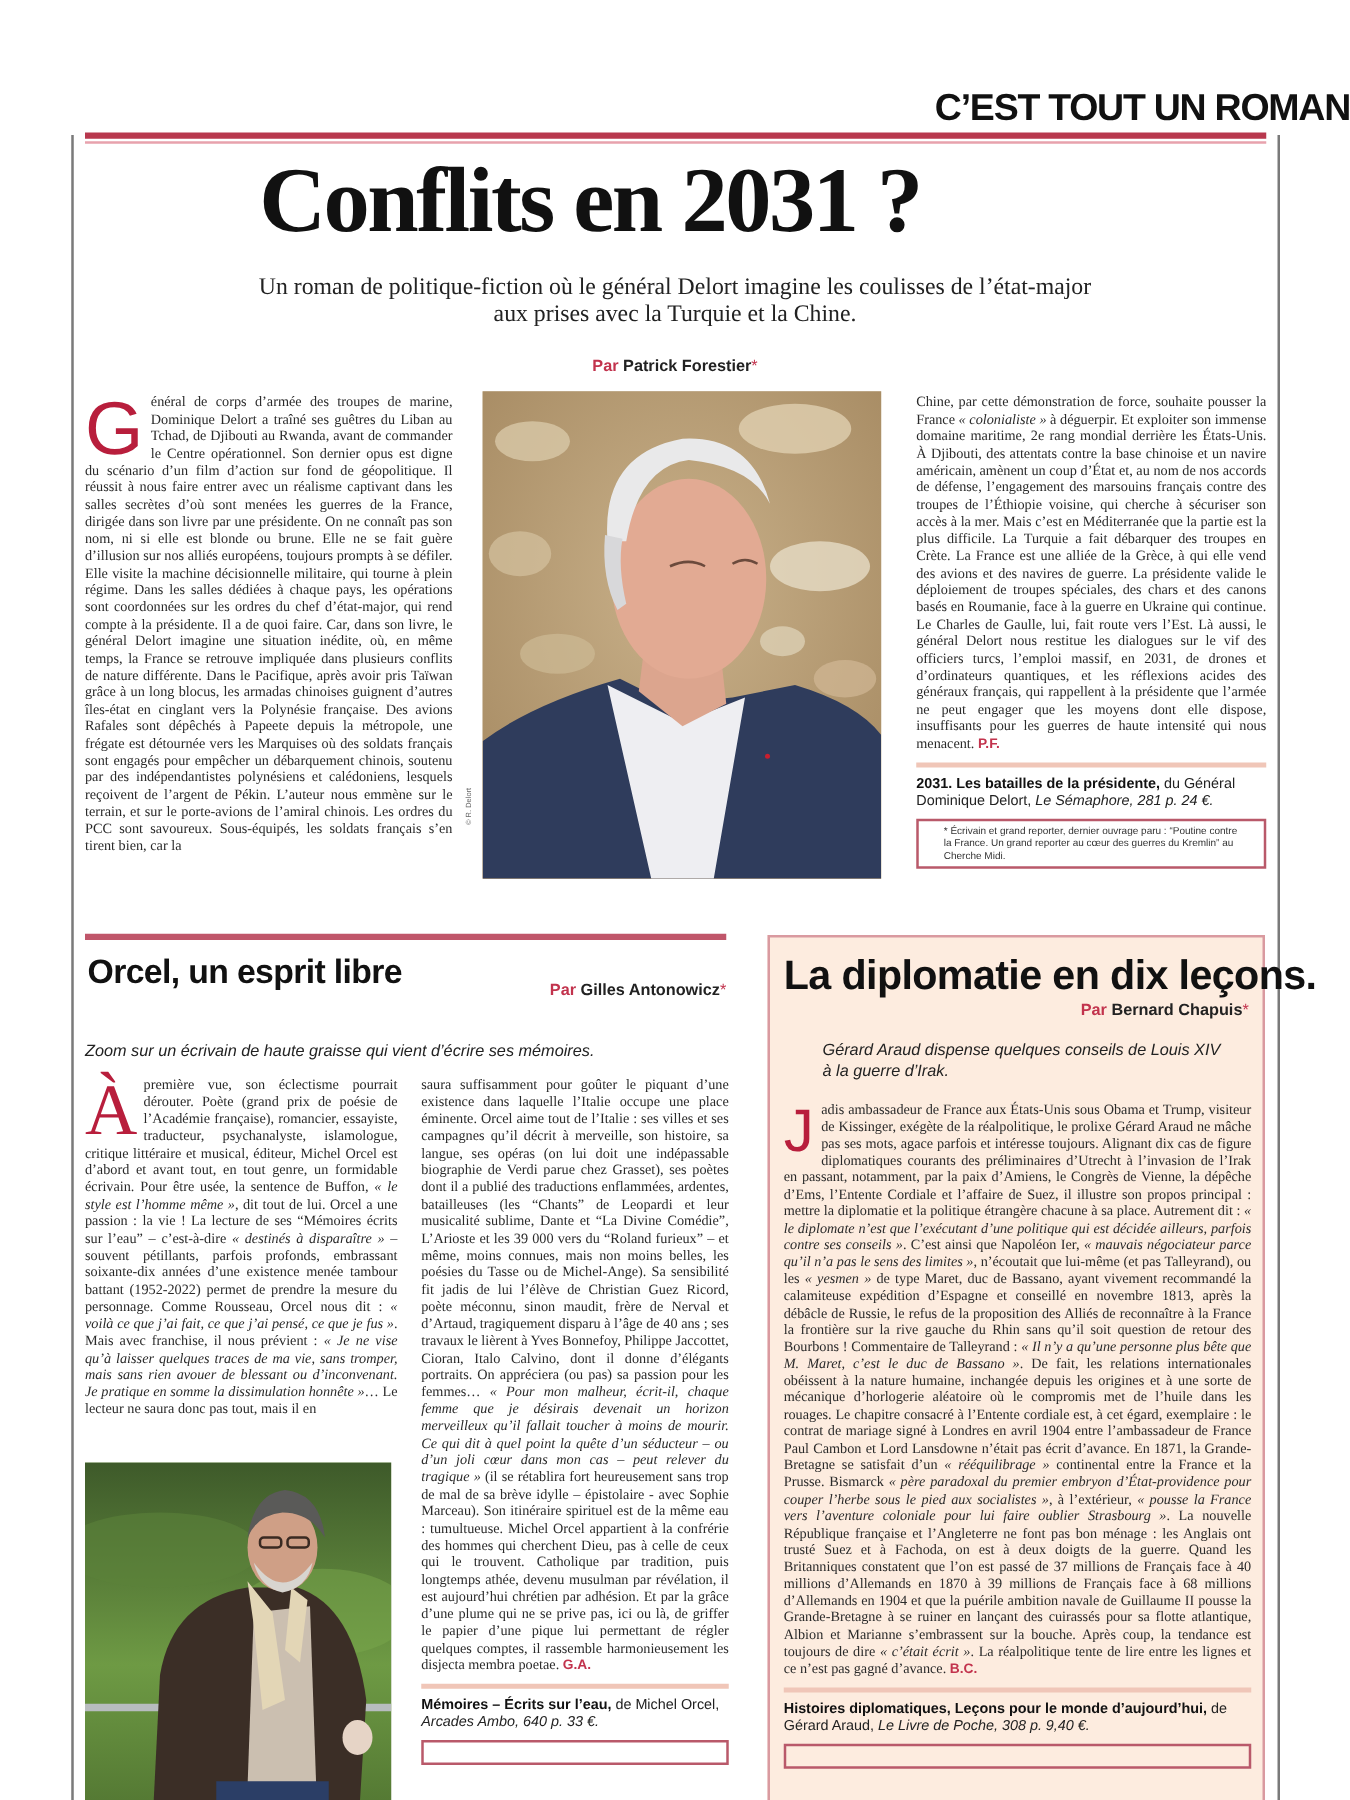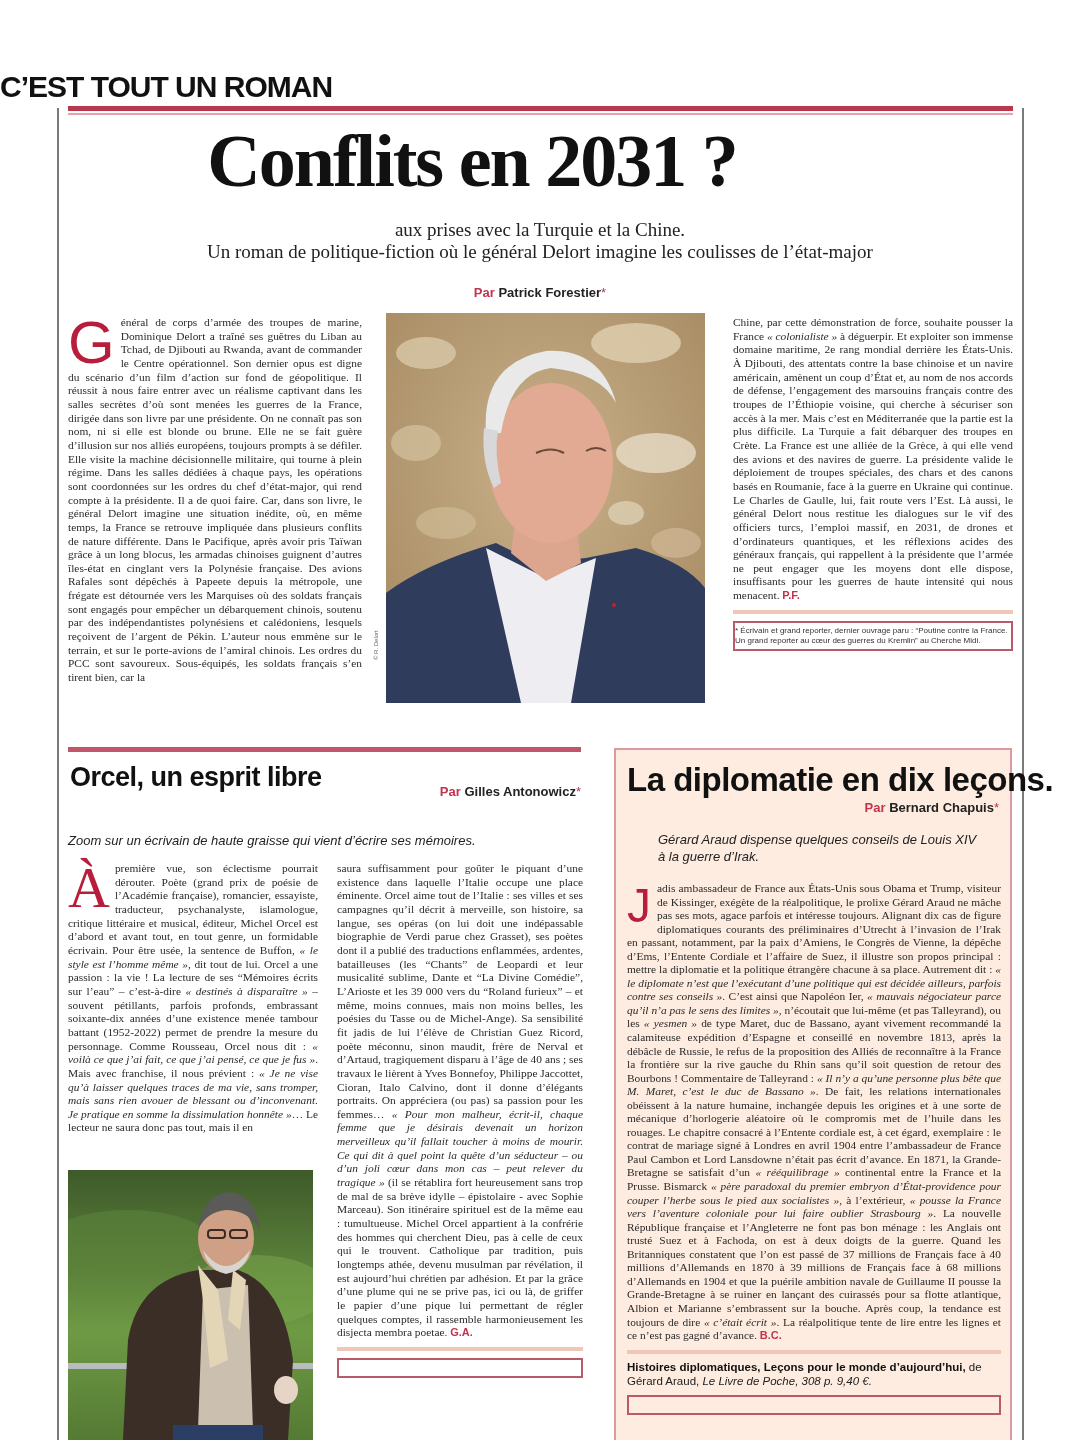--- a/index.html
+++ b/index.html
@@ -2,21 +2,21 @@
 <html><head>
 <meta charset="utf-8">
 <style>
   * { box-sizing: border-box; margin: 0; padding: 0; }
   html, body { width: 1080px; height: 1440px; background: #ffffff; overflow: hidden; }
   body { position: relative; font-family: "Liberation Serif", serif; color: #1a1a1a; }
 
   .page-frame-left { position: absolute; left: 57px; top: 108px; width: 2px; height: 1332px; background: #7a7a7a; }
   .page-frame-right { position: absolute; left: 1022px; top: 108px; width: 2px; height: 1332px; background: #7a7a7a; }
 
-  .rubric { position: absolute; left: 0; width: 1080px; top: 70px; text-align: left;
+  .rubric { position: absolute; left: 0; width: 1080px; top: 70px; text-align: right;
     font-family: "Liberation Sans", sans-serif; font-weight: bold; font-size: 30px; letter-spacing: -1px; color: #111; }
   .rubric-rule { position: absolute; left: 68px; width: 945px; top: 106px; height: 9px; }
   .rubric-rule .thick { height: 5px; background: #b8384e; }
   .rubric-rule .thin { height: 2px; margin-top: 2px; background: #e8a2ad; }
 
   .headline { position: absolute; left: 0; width: 944px; top: 116px; text-align: center;
     font-family: "Liberation Serif", serif; font-size: 74px; letter-spacing: -2px; color: #111; line-height: 90px; }
   .deck { position: absolute; left: 150px; width: 780px; top: 219px; text-align: center;
     font-size: 19px; line-height: 22px; color: #222; }
   .byline-main { position: absolute; left: 0; width: 1080px; top: 285px; text-align: center;
@@ -34,21 +34,21 @@
 
   .photo1 { position: absolute; left: 386px; top: 313px; width: 319px; height: 390px; overflow: hidden; background: #b79f79; }
   .photo-credit { position: absolute; left: 373px; top: 660px; font-family: "Liberation Sans", sans-serif; font-size: 6px; color: #666;
     transform: rotate(-90deg); transform-origin: left top; white-space: nowrap; }
 
   .sig { font-family: "Liberation Sans", sans-serif; font-weight: bold; color: #c2334d; font-size: 11px; }
   .book-rule { height: 4px; background: #f0c6b8; margin: 7px 0 6px 0; }
   .book-info { font-family: "Liberation Sans", sans-serif; font-size: 11.5px; line-height: 14px; text-align: left; color: #222; }
   .book-info b { font-weight: bold; color: #111; }
   .book-info i { font-style: italic; }
-  .footnote-box { border: 2px solid #b9596a; margin-top: 7px; padding: 3px 0; font-family: "Liberation Sans", sans-serif;
+  .footnote-box { border: 2px solid #b9596a; margin-top: 7px; padding: 3px 20px; font-family: "Liberation Sans", sans-serif;
     font-size: 8px; line-height: 10px; color: #333; text-align: left; }
 
   .sec2-rule { position: absolute; left: 68px; top: 747px; width: 513px; height: 5px; background: #c0566a; }
   .sec2-title { position: absolute; left: 70px; top: 762px; font-family: "Liberation Sans", sans-serif; font-weight: bold; font-size: 27px; color: #111; letter-spacing: -0.5px; }
   .sec2-byline { position: absolute; left: 68px; width: 513px; top: 784px; text-align: right; font-family: "Liberation Sans", sans-serif; font-weight: bold; font-size: 13px; color: #222; }
   .sec2-deck { position: absolute; left: 68px; width: 513px; top: 833px; font-family: "Liberation Sans", sans-serif; font-style: italic; font-size: 13px; color: #222; }
   .col-o1 { left: 68px; top: 862px; width: 250px; }
   .col-o2 { left: 337px; top: 862px; width: 246px; }
   .photo2 { position: absolute; left: 68px; top: 1170px; width: 245px; height: 270px; overflow: hidden; background: #5d7d3c; }
 
@@ -65,22 +65,22 @@
 <div class="page-frame-left"></div>
 <div class="page-frame-right"></div>
 
 <div class="rubric">C’EST TOUT UN ROMAN</div>
 <div class="rubric-rule">
   <div class="thick"></div>
   <div class="thin"></div>
 </div>
 <h1 class="headline">Conflits en 2031 ?</h1>
 <div class="deck">
+  <div>Un roman de politique-fiction où le général Delort imagine les coulisses de l’état-major</div>
   <div>aux prises avec la Turquie et la Chine.</div>
-  <div>Un roman de politique-fiction où le général Delort imagine les coulisses de l’état-major</div>
 </div>
 <div class="byline-main">
   <span class="par">Par</span>
   <span>Patrick Forestier</span><span class="star">*</span>
 </div>
 
 <div class="col col1">
   <span class="dropcap">G</span>
   <span>énéral de corps d’armée des troupes de marine, Dominique Delort a traîné ses guêtres du Liban au Tchad, de Djibouti au Rwanda, avant de commander le Centre opérationnel. Son dernier opus est digne du scénario d’un film d’action sur fond de géopolitique. Il réussit à nous faire entrer avec un réalisme captivant dans les salles secrètes d’où sont menées les guerres de la France, dirigée dans son livre par une présidente. On ne connaît pas son nom, ni si elle est blonde ou brune. Elle ne se fait guère d’illusion sur nos alliés européens, toujours prompts à se défiler. Elle visite la machine décisionnelle militaire, qui tourne à plein régime. Dans les salles dédiées à chaque pays, les opérations sont coordonnées sur les ordres du chef d’état-major, qui rend compte à la présidente. Il a de quoi faire. Car, dans son livre, le général Delort imagine une situation inédite, où, en même temps, la France se retrouve impliquée dans plusieurs conflits de nature différente. Dans le Pacifique, après avoir pris Taïwan grâce à un long blocus, les armadas chinoises guignent d’autres îles-état en cinglant vers la Polynésie française. Des avions Rafales sont dépêchés à Papeete depuis la métropole, une frégate est détournée vers les Marquises où des soldats français sont engagés pour empêcher un débarquement chinois, soutenu par des indépendantistes polynésiens et calédoniens, lesquels reçoivent de l’argent de Pékin. L’auteur nous emmène sur le terrain, et sur le porte-avions de l’amiral chinois. Les ordres du PCC sont savoureux. Sous-équipés, les soldats français s’en tirent bien, car la</span>
 </div>
@@ -118,20 +118,23 @@
 
     <circle cx="228" cy="292" r="2" fill="#c81e2e"></circle>
   </svg>
 </div>
 <div class="photo-credit">© R. Delort</div>
 
 <div class="col col3">
   <span>Chine, par cette démonstration de force, souhaite pousser la France </span><i class="it">« colonialiste »</i><span> à déguerpir. Et exploiter son immense domaine maritime, 2e rang mondial derrière les États-Unis. À Djibouti, des attentats contre la base chinoise et un navire américain, amènent un coup d’État et, au nom de nos accords de défense, l’engagement des marsouins français contre des troupes de l’Éthiopie voisine, qui cherche à sécuriser son accès à la mer. Mais c’est en Méditerranée que la partie est la plus difficile. La Turquie a fait débarquer des troupes en Crète. La France est une alliée de la Grèce, à qui elle vend des avions et des navires de guerre. La présidente valide le déploiement de troupes spéciales, des chars et des canons basés en Roumanie, face à la guerre en Ukraine qui continue. Le Charles de Gaulle, lui, fait route vers l’Est. Là aussi, le général Delort nous restitue les dialogues sur le vif des officiers turcs, l’emploi massif, en 2031, de drones et d’ordinateurs quantiques, et les réflexions acides des généraux français, qui rappellent à la présidente que l’armée ne peut engager que les moyens dont elle dispose, insuffisants pour les guerres de haute intensité qui nous menacent.</span>
   <span class="sig">P.F.</span>
   <div class="book-rule"></div>
+  <div class="book-info">
+    <b>2031. Les batailles de la présidente,</b><span> du Général Dominique Delort, </span><i>Le Sémaphore, 281 p. 24 €.</i>
+  </div>
   <div class="footnote-box">* Écrivain et grand reporter, dernier ouvrage paru : “Poutine contre la France. Un grand reporter au cœur des guerres du Kremlin” au Cherche Midi.</div>
 </div>
 
 <div class="sec2-rule"></div>
 <h2 class="sec2-title">Orcel, un esprit libre</h2>
 <div class="sec2-byline">
   <span class="par">Par</span>
   <span>Gilles Antonowicz</span><span class="star">*</span>
 </div>
 <div class="sec2-deck">Zoom sur un écrivain de haute graisse qui vient d’écrire ses mémoires.</div>
@@ -171,20 +174,23 @@
     <rect x="105" y="255" width="90" height="15" fill="#2b3e66"></rect>
 
     <ellipse cx="218" cy="220" rx="12" ry="14" fill="#e6d4c6"></ellipse>
   </svg>
 </div>
 
 <div class="col col-o2">
   <span>saura suffisamment pour goûter le piquant d’une existence dans laquelle l’Italie occupe une place éminente. Orcel aime tout de l’Italie : ses villes et ses campagnes qu’il décrit à merveille, son histoire, sa langue, ses opéras (on lui doit une indépassable biographie de Verdi parue chez Grasset), ses poètes dont il a publié des traductions enflammées, ardentes, batailleuses (les “Chants” de Leopardi et leur musicalité sublime, Dante et “La Divine Comédie”, L’Arioste et les 39 000 vers du “Roland furieux” – et même, moins connues, mais non moins belles, les poésies du Tasse ou de Michel-Ange). Sa sensibilité fit jadis de lui l’élève de Christian Guez Ricord, poète méconnu, sinon maudit, frère de Nerval et d’Artaud, tragiquement disparu à l’âge de 40 ans ; ses travaux le lièrent à Yves Bonnefoy, Philippe Jaccottet, Cioran, Italo Calvino, dont il donne d’élégants portraits. On appréciera (ou pas) sa passion pour les femmes… </span><i class="it">« Pour mon malheur, écrit-il, chaque femme que je désirais devenait un horizon merveilleux qu’il fallait toucher à moins de mourir. Ce qui dit à quel point la quête d’un séducteur – ou d’un joli cœur dans mon cas – peut relever du tragique »</i><span> (il se rétablira fort heureusement sans trop de mal de sa brève idylle – épistolaire - avec Sophie Marceau). Son itinéraire spirituel est de la même eau : tumultueuse. Michel Orcel appartient à la confrérie des hommes qui cherchent Dieu, pas à celle de ceux qui le trouvent. Catholique par tradition, puis longtemps athée, devenu musulman par révélation, il est aujourd’hui chrétien par adhésion. Et par la grâce d’une plume qui ne se prive pas, ici ou là, de griffer le papier d’une pique lui permettant de régler quelques comptes, il rassemble harmonieusement les disjecta membra poetae.</span>
   <span class="sig">G.A.</span>
   <div class="book-rule"></div>
+  <div class="book-info">
+    <b>Mémoires – Écrits sur l’eau,</b><span> de Michel Orcel, </span><i>Arcades Ambo, 640 p. 33 €.</i>
+  </div>
   <div class="footnote-box" style="height:20px;"></div>
 </div>
 
 <div class="box3"></div>
 <h2 class="sec3-title">La diplomatie en dix leçons.</h2>
 <div class="sec3-byline">
   <span class="par">Par</span>
   <span>Bernard Chapuis</span><span class="star">*</span>
 </div>
 <div class="sec3-deck">

